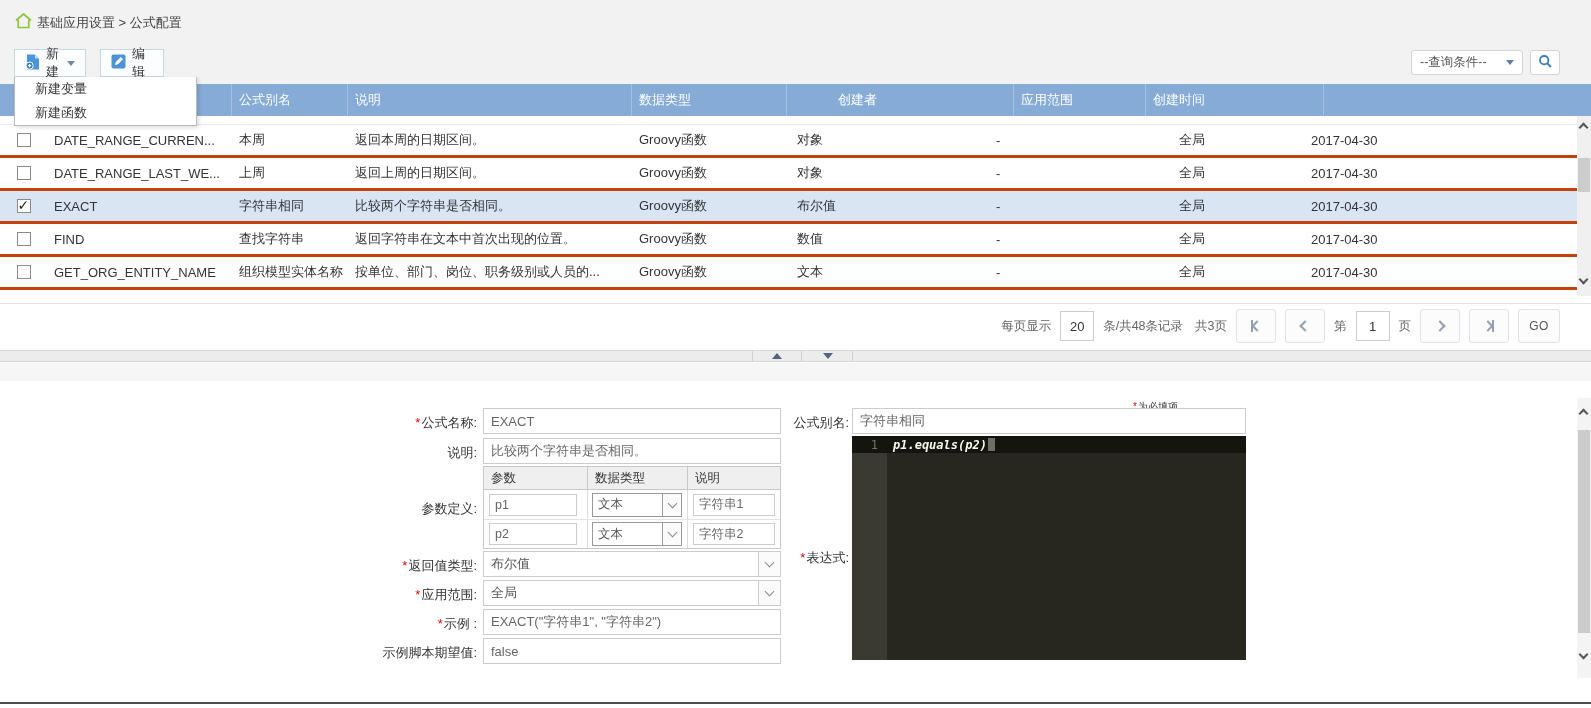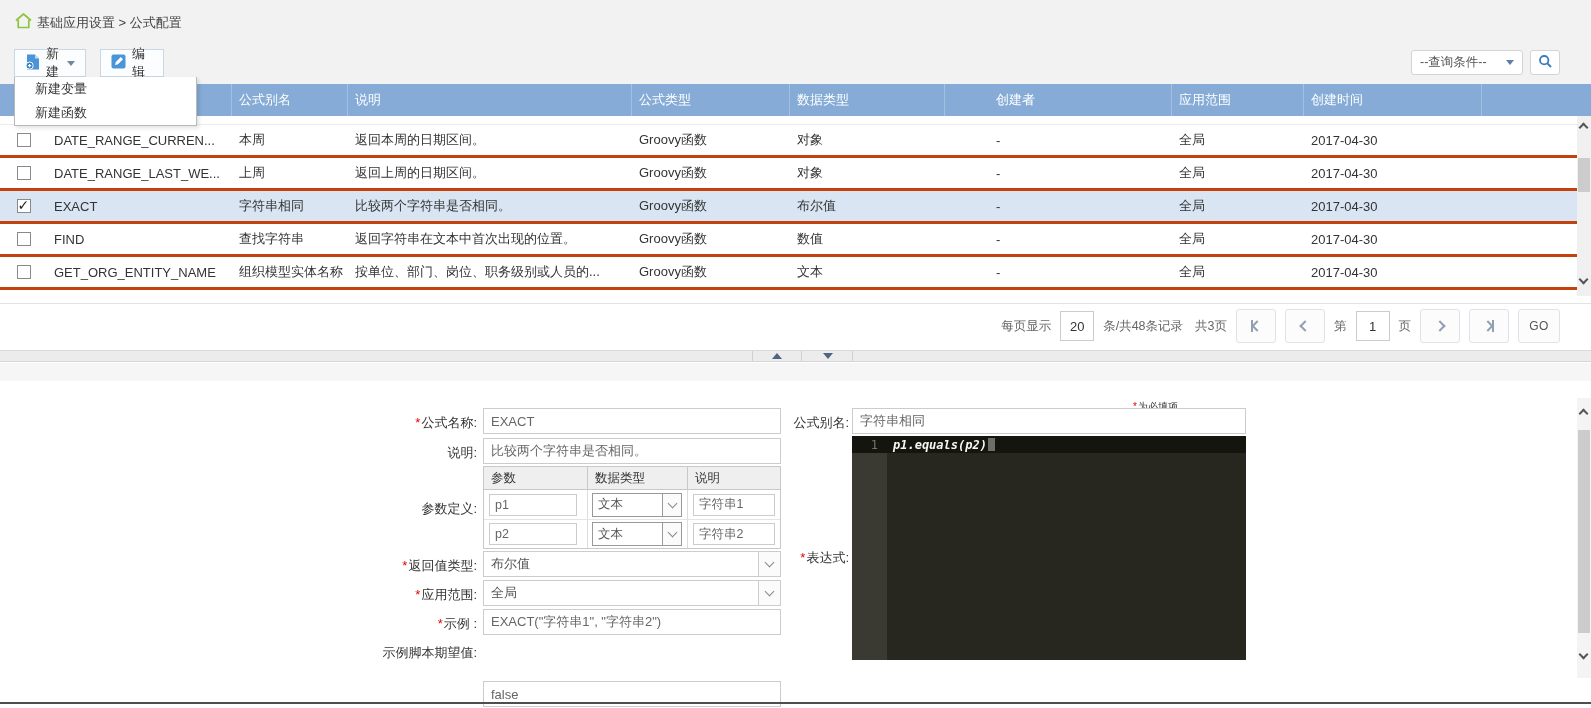--- a/index.html
+++ b/index.html
@@ -163,21 +163,20 @@
         </svg>
       </span>
     </div>
   </div>
 
   <div class="thead">
     <div class="c cw0"></div>
     <div class="c cw1"></div>
     <div class="c cw2">公式别名</div>
     <div class="c cw3">说明</div>
-    <div class="c cw4">公式类型</div>
     <div class="c cw5">数据类型</div>
     <div class="c cw6">创建者</div>
     <div class="c cw7">应用范围</div>
     <div class="c cw8">创建时间</div>
     <div class="c cw9"></div>
   </div>
 
   <div class="menu">
     <div class="menu-item">新建变量</div>
     <div class="menu-item">新建函数</div>
@@ -378,21 +377,21 @@
   </div>
 
   <div class="flabel" style="left:267px; top:615px;">
     <span class="req">*</span><span>示例 :</span>
   </div>
   <input class="tin lf" style="top: 609px;" value="EXACT(&quot;字符串1&quot;, &quot;字符串2&quot;)">
 
   <div class="flabel" style="left:267px; top:644px;">
     <span>示例脚本期望值:</span>
   </div>
-  <input class="tin lf" style="top: 638px; margin-top: 43px;" value="false">
+  <input class="tin lf" style="top: 638px;" value="false">
 
   <div class="flabel" style="left:639px; top:414px; width:210px;">
     <span>公式别名:</span>
   </div>
   <input class="tin alias-in" style="top: 408px;" value="字符串相同">
 
   <div class="flabel" style="left:639px; top:549px; width:210px;">
     <span class="req">*</span><span>表达式:</span>
   </div>
   <div class="editor">

